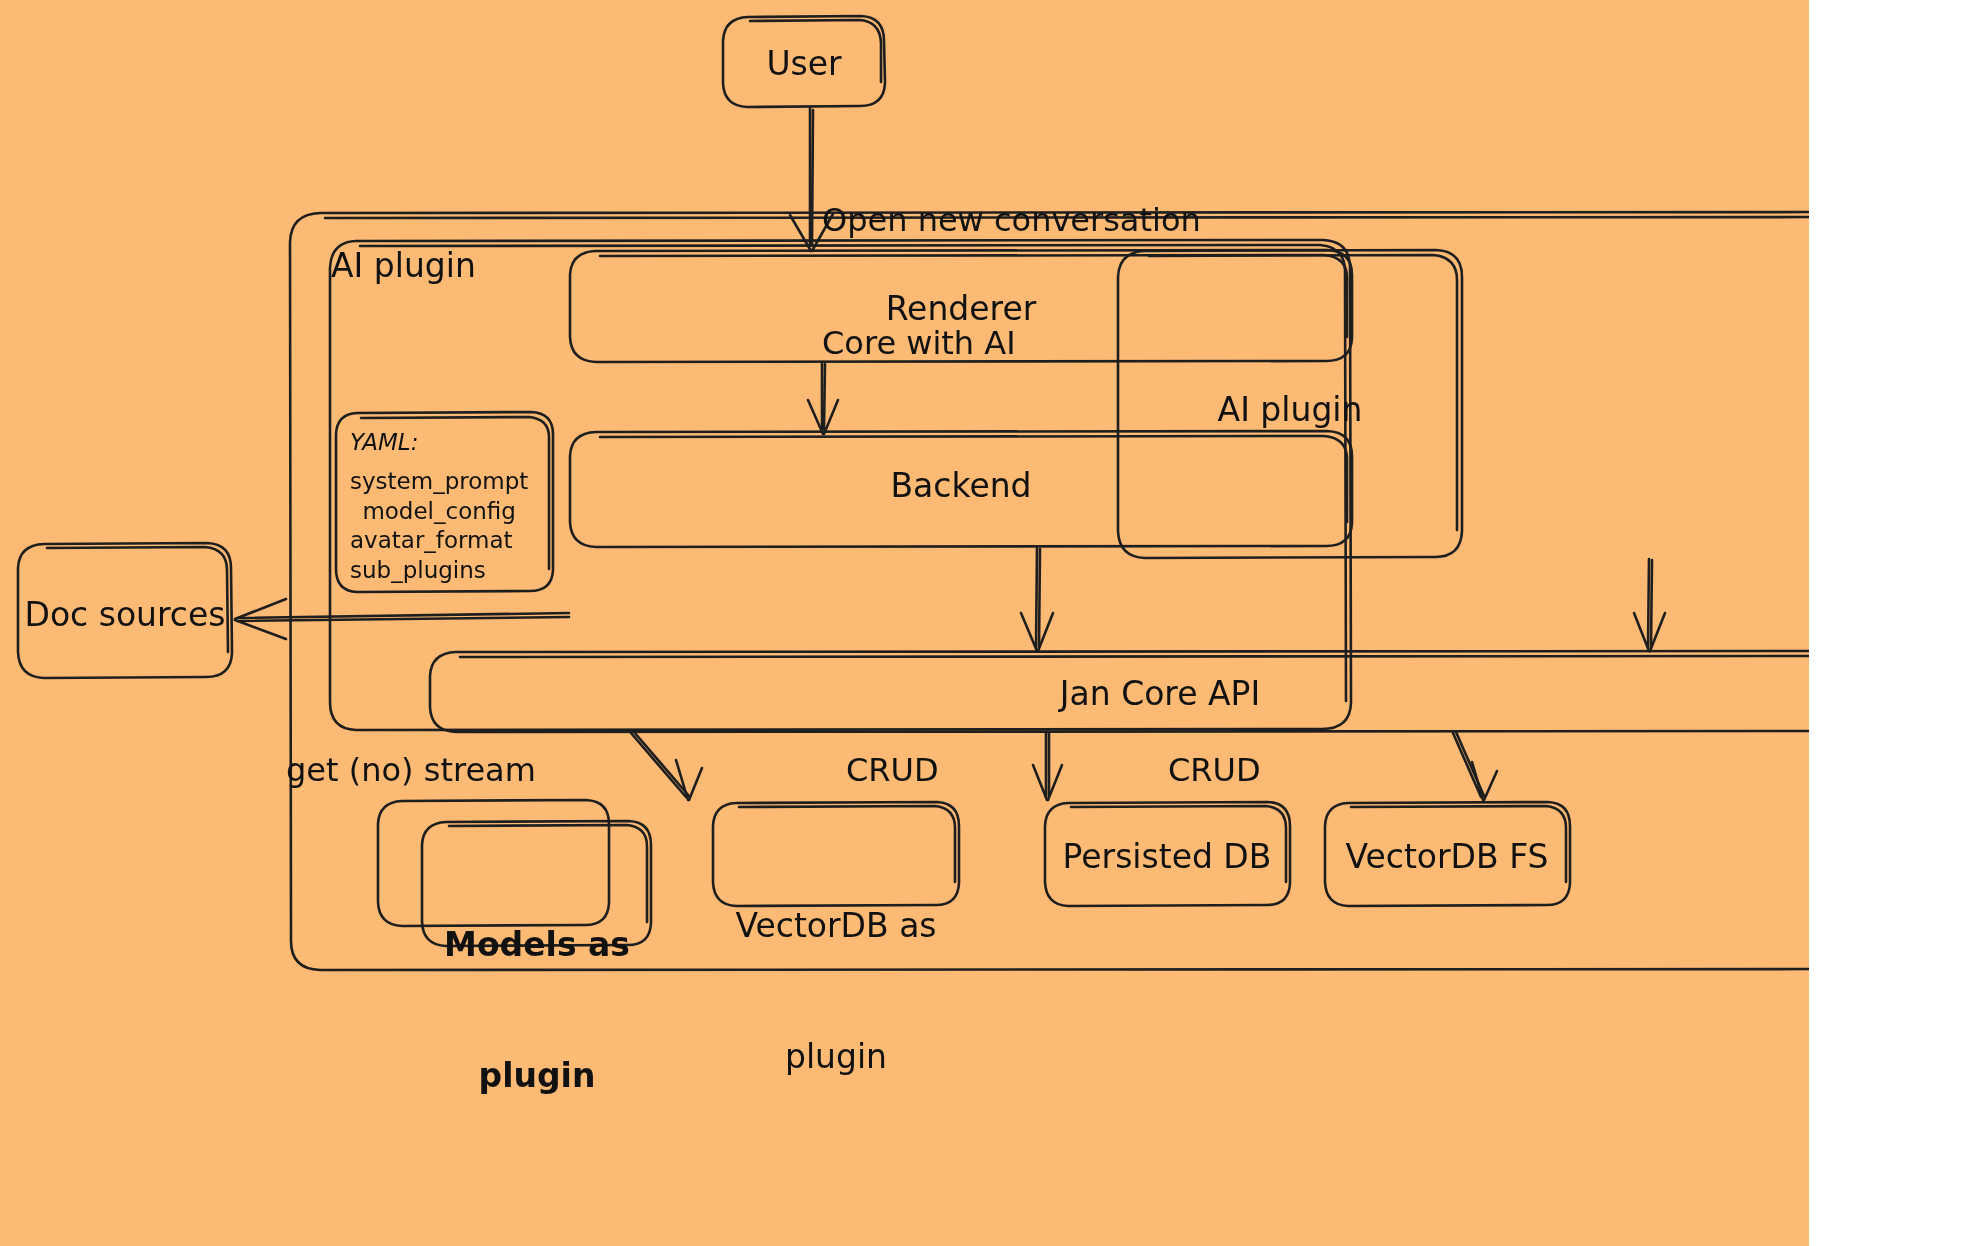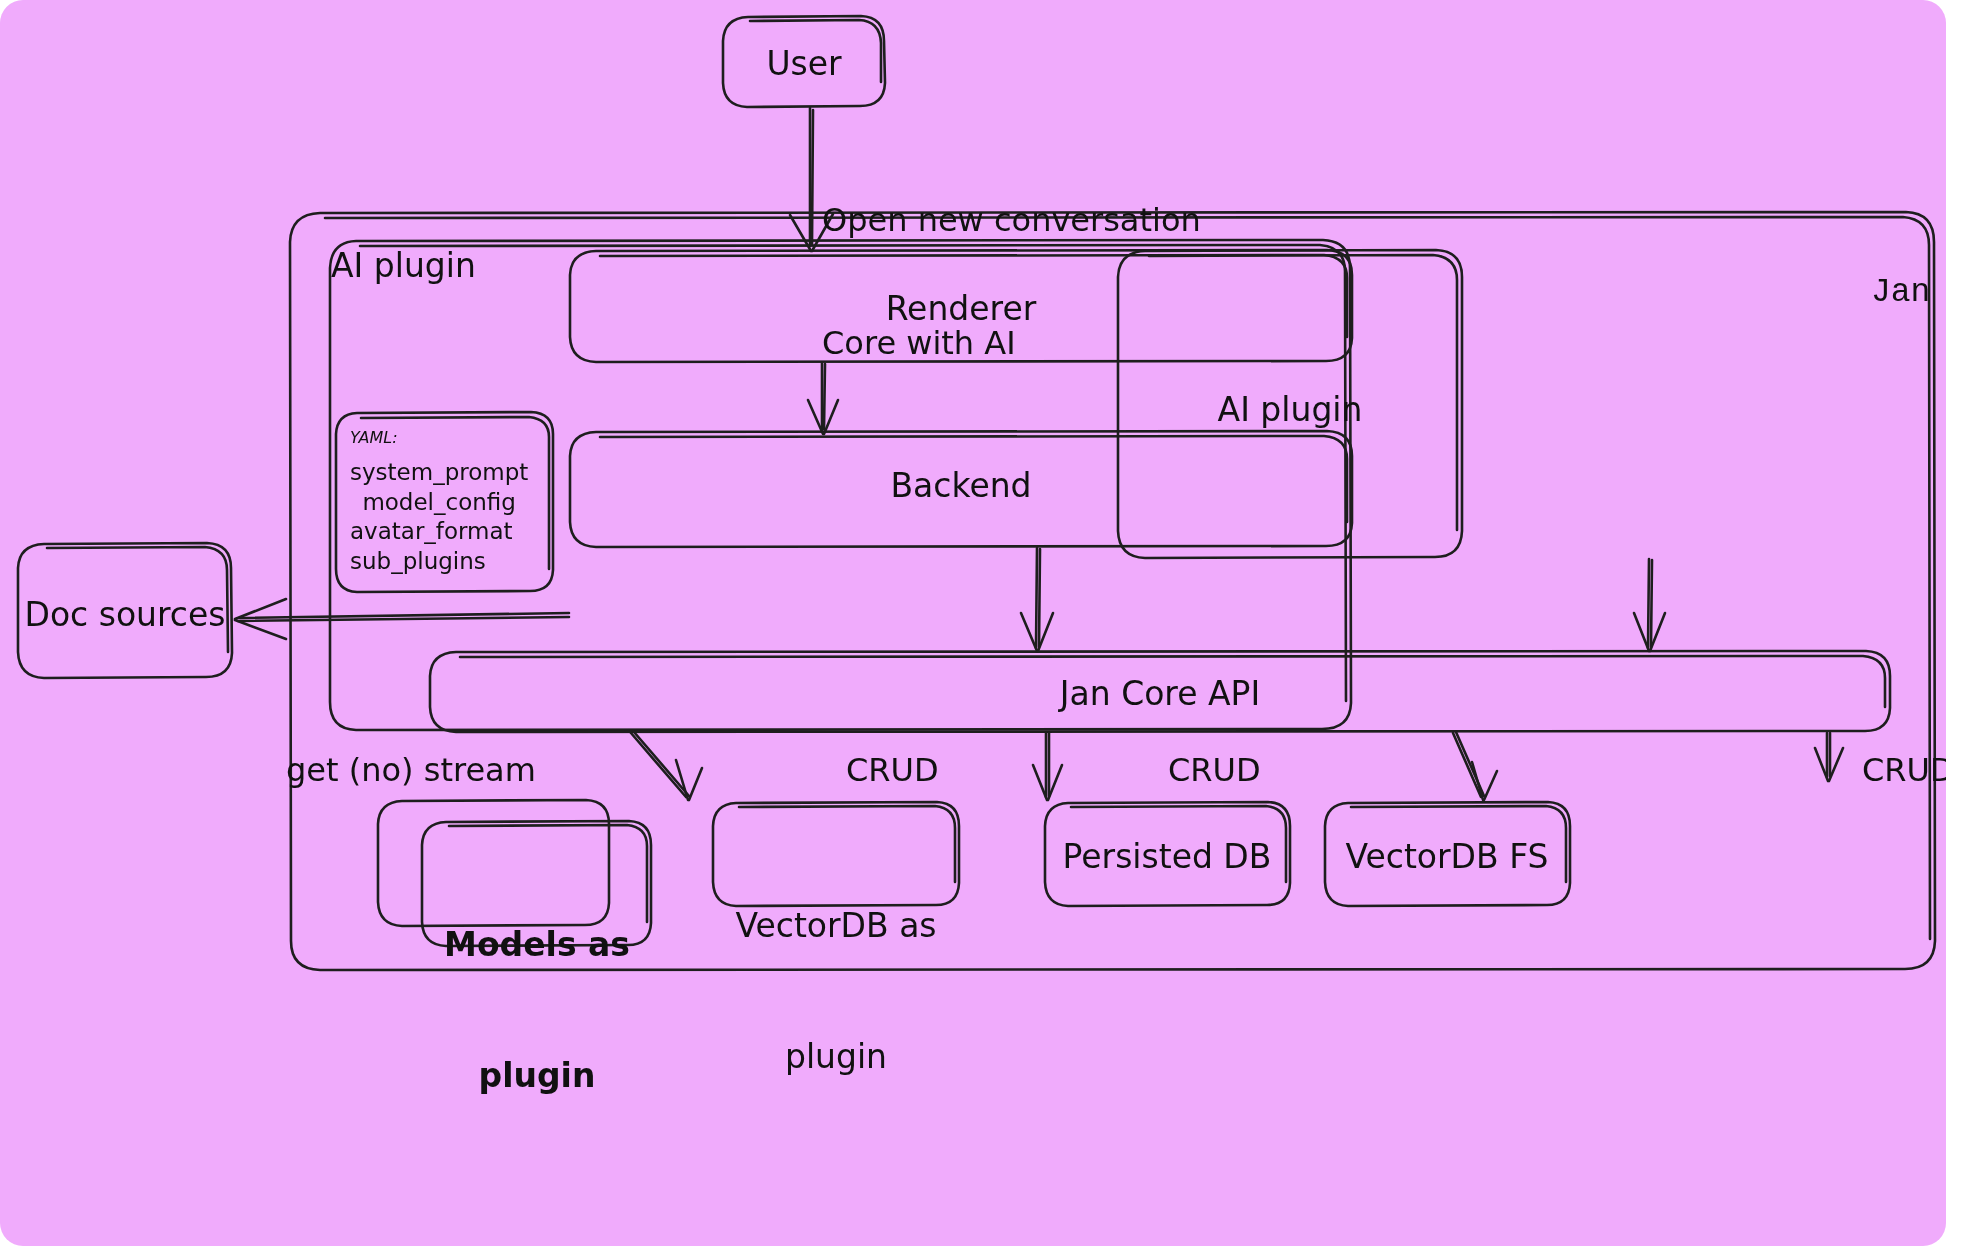--- a/index.html
+++ b/index.html
@@ -2,26 +2,25 @@
 <html><head>
 <meta charset="utf-8">
 <style>
   html, body {
     margin: 0;
     padding: 0;
     background: #ffffff;
   }
   #canvas {
     position: relative;
-    width: 1946px;
+    width: 1809px;
     height: 1246px;
-    background: #f0abfc;
+    background: #fdba74;
     font-family: "DejaVu Sans", sans-serif;
     overflow: hidden;
-    border-radius: 23px;
   }
   svg.layer {
     position: absolute;
     left: 0;
     top: 0;
     width: 1981px;
     height: 1246px;
     pointer-events: none;
   }
   .node-label,
@@ -35,21 +34,21 @@
     line-height: 1.28;
   }
   .node-label {
     font-size: 33px;
     text-align: center;
   }
   .node-label.two-line { line-height: 1.32; }
   .group-label { font-size: 33px; }
   .edge-label { font-size: 32px; }
   .yaml-line { font-size: 23px; }
-  .yaml-title { font-size: 16px; font-style: italic; }
+  .yaml-title { font-size: 23px; font-style: italic; }
   .center { transform: translateX(-50%); }
 </style>
 </head>
 <body>
 
 <div id="canvas">
 
   <svg class="layer" viewBox="0 0 1981 1246">
     <g fill="none" stroke="#1e1e1e" stroke-width="2.6" stroke-linecap="round" stroke-linejoin="round">
 

